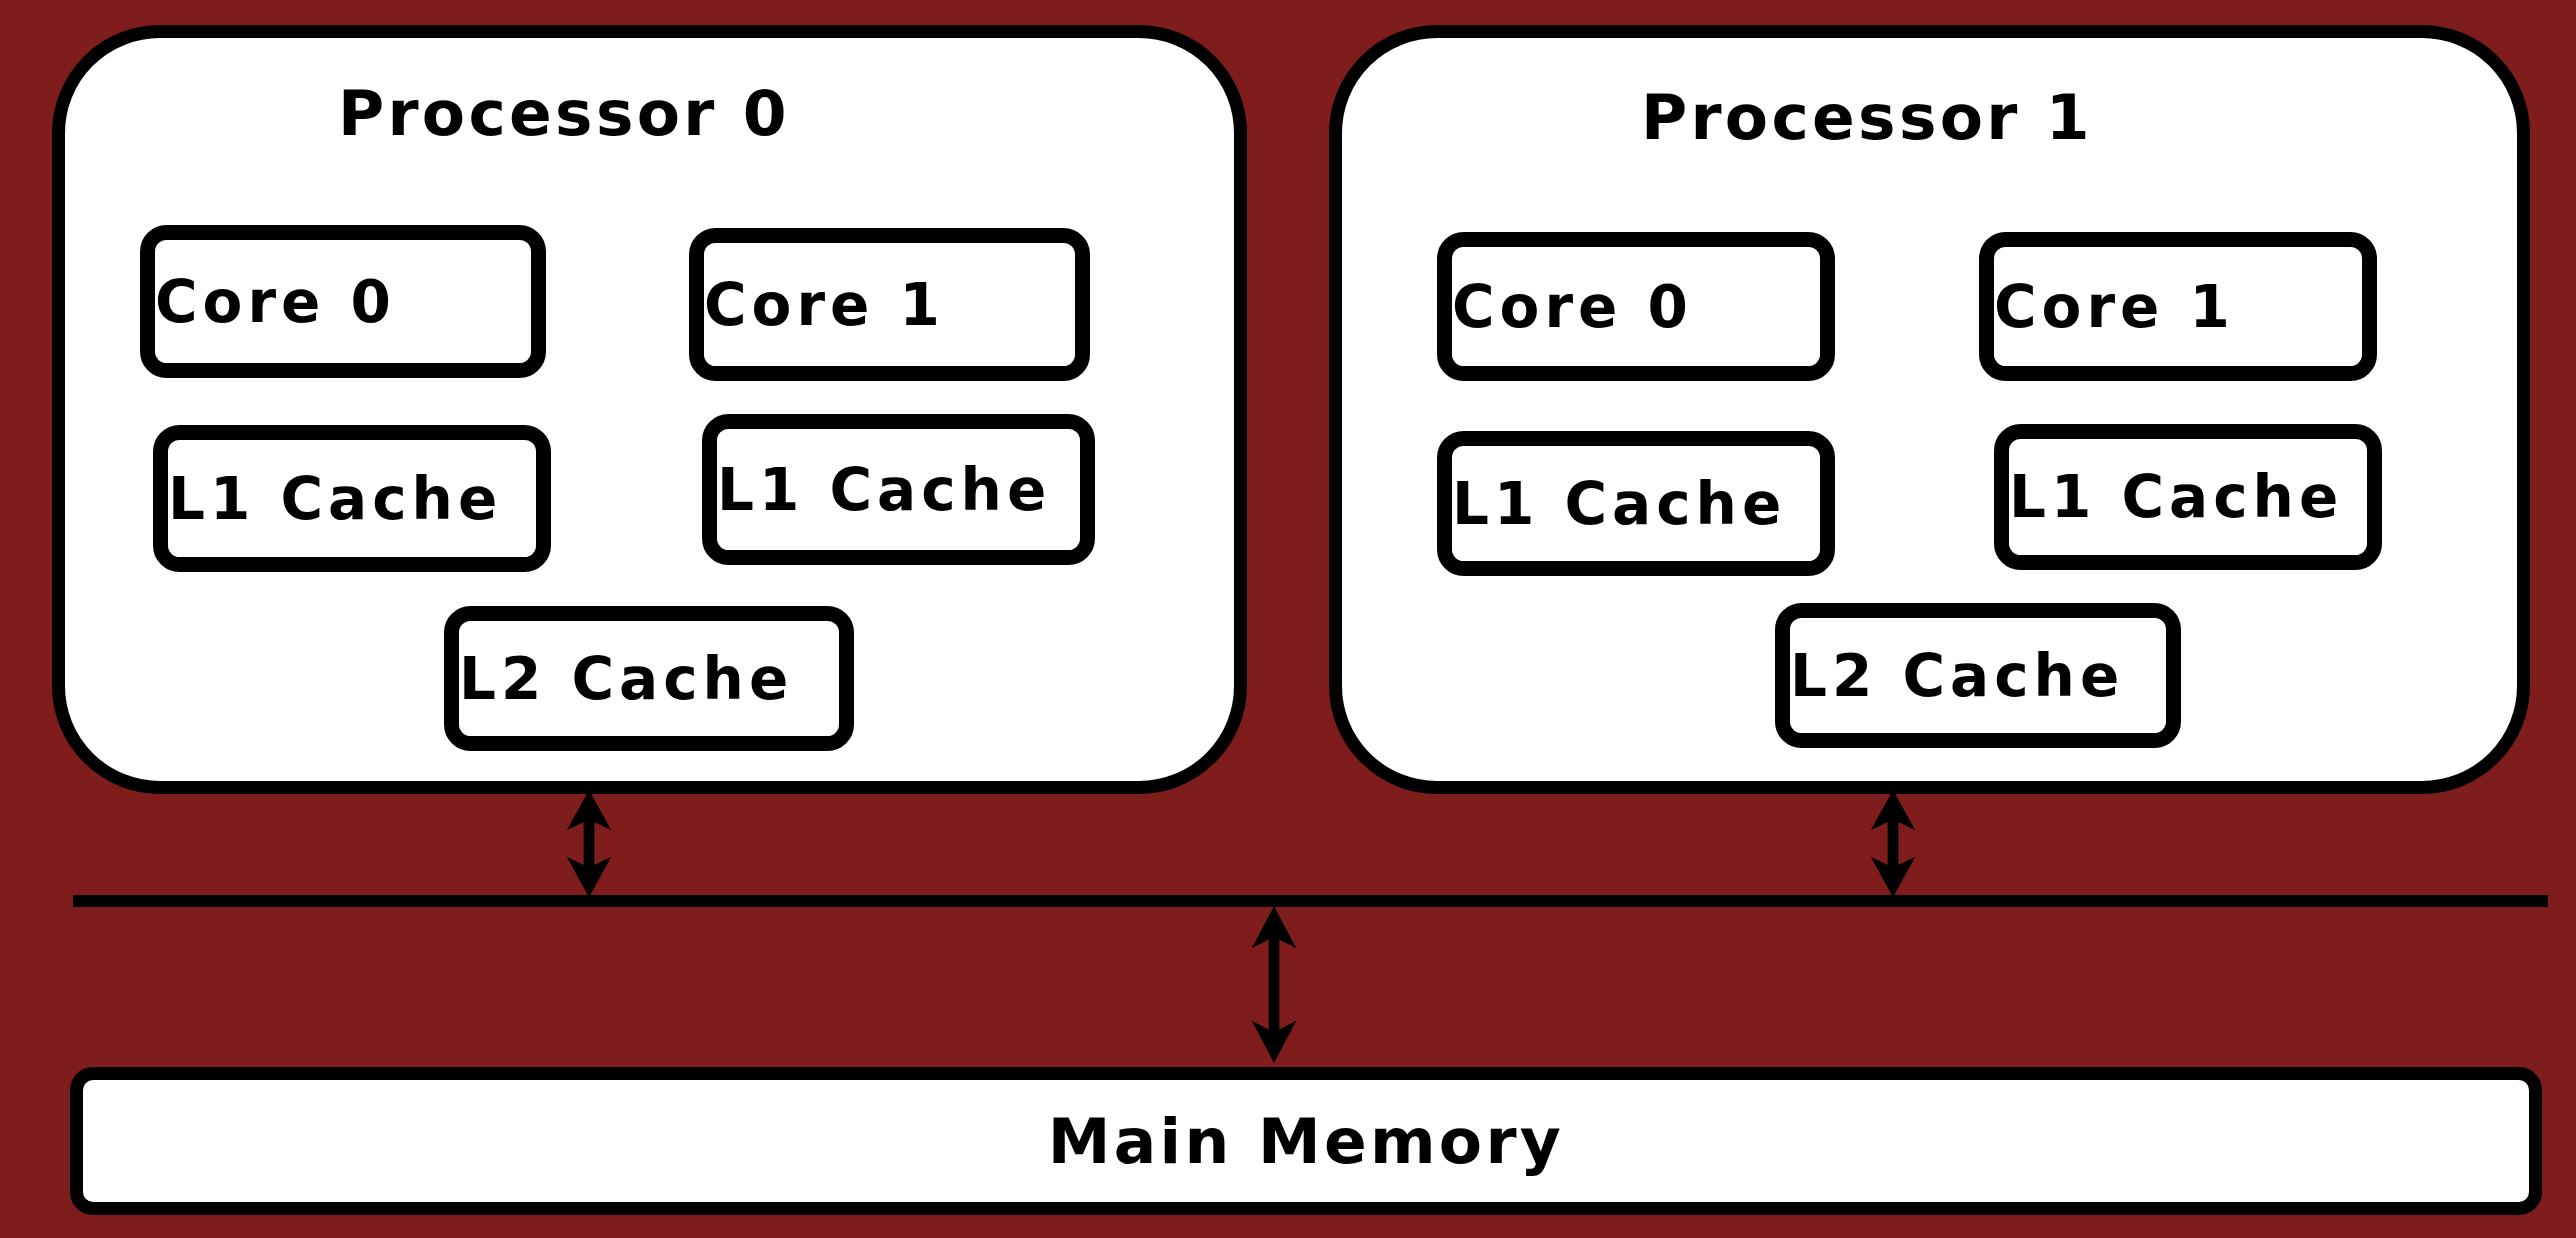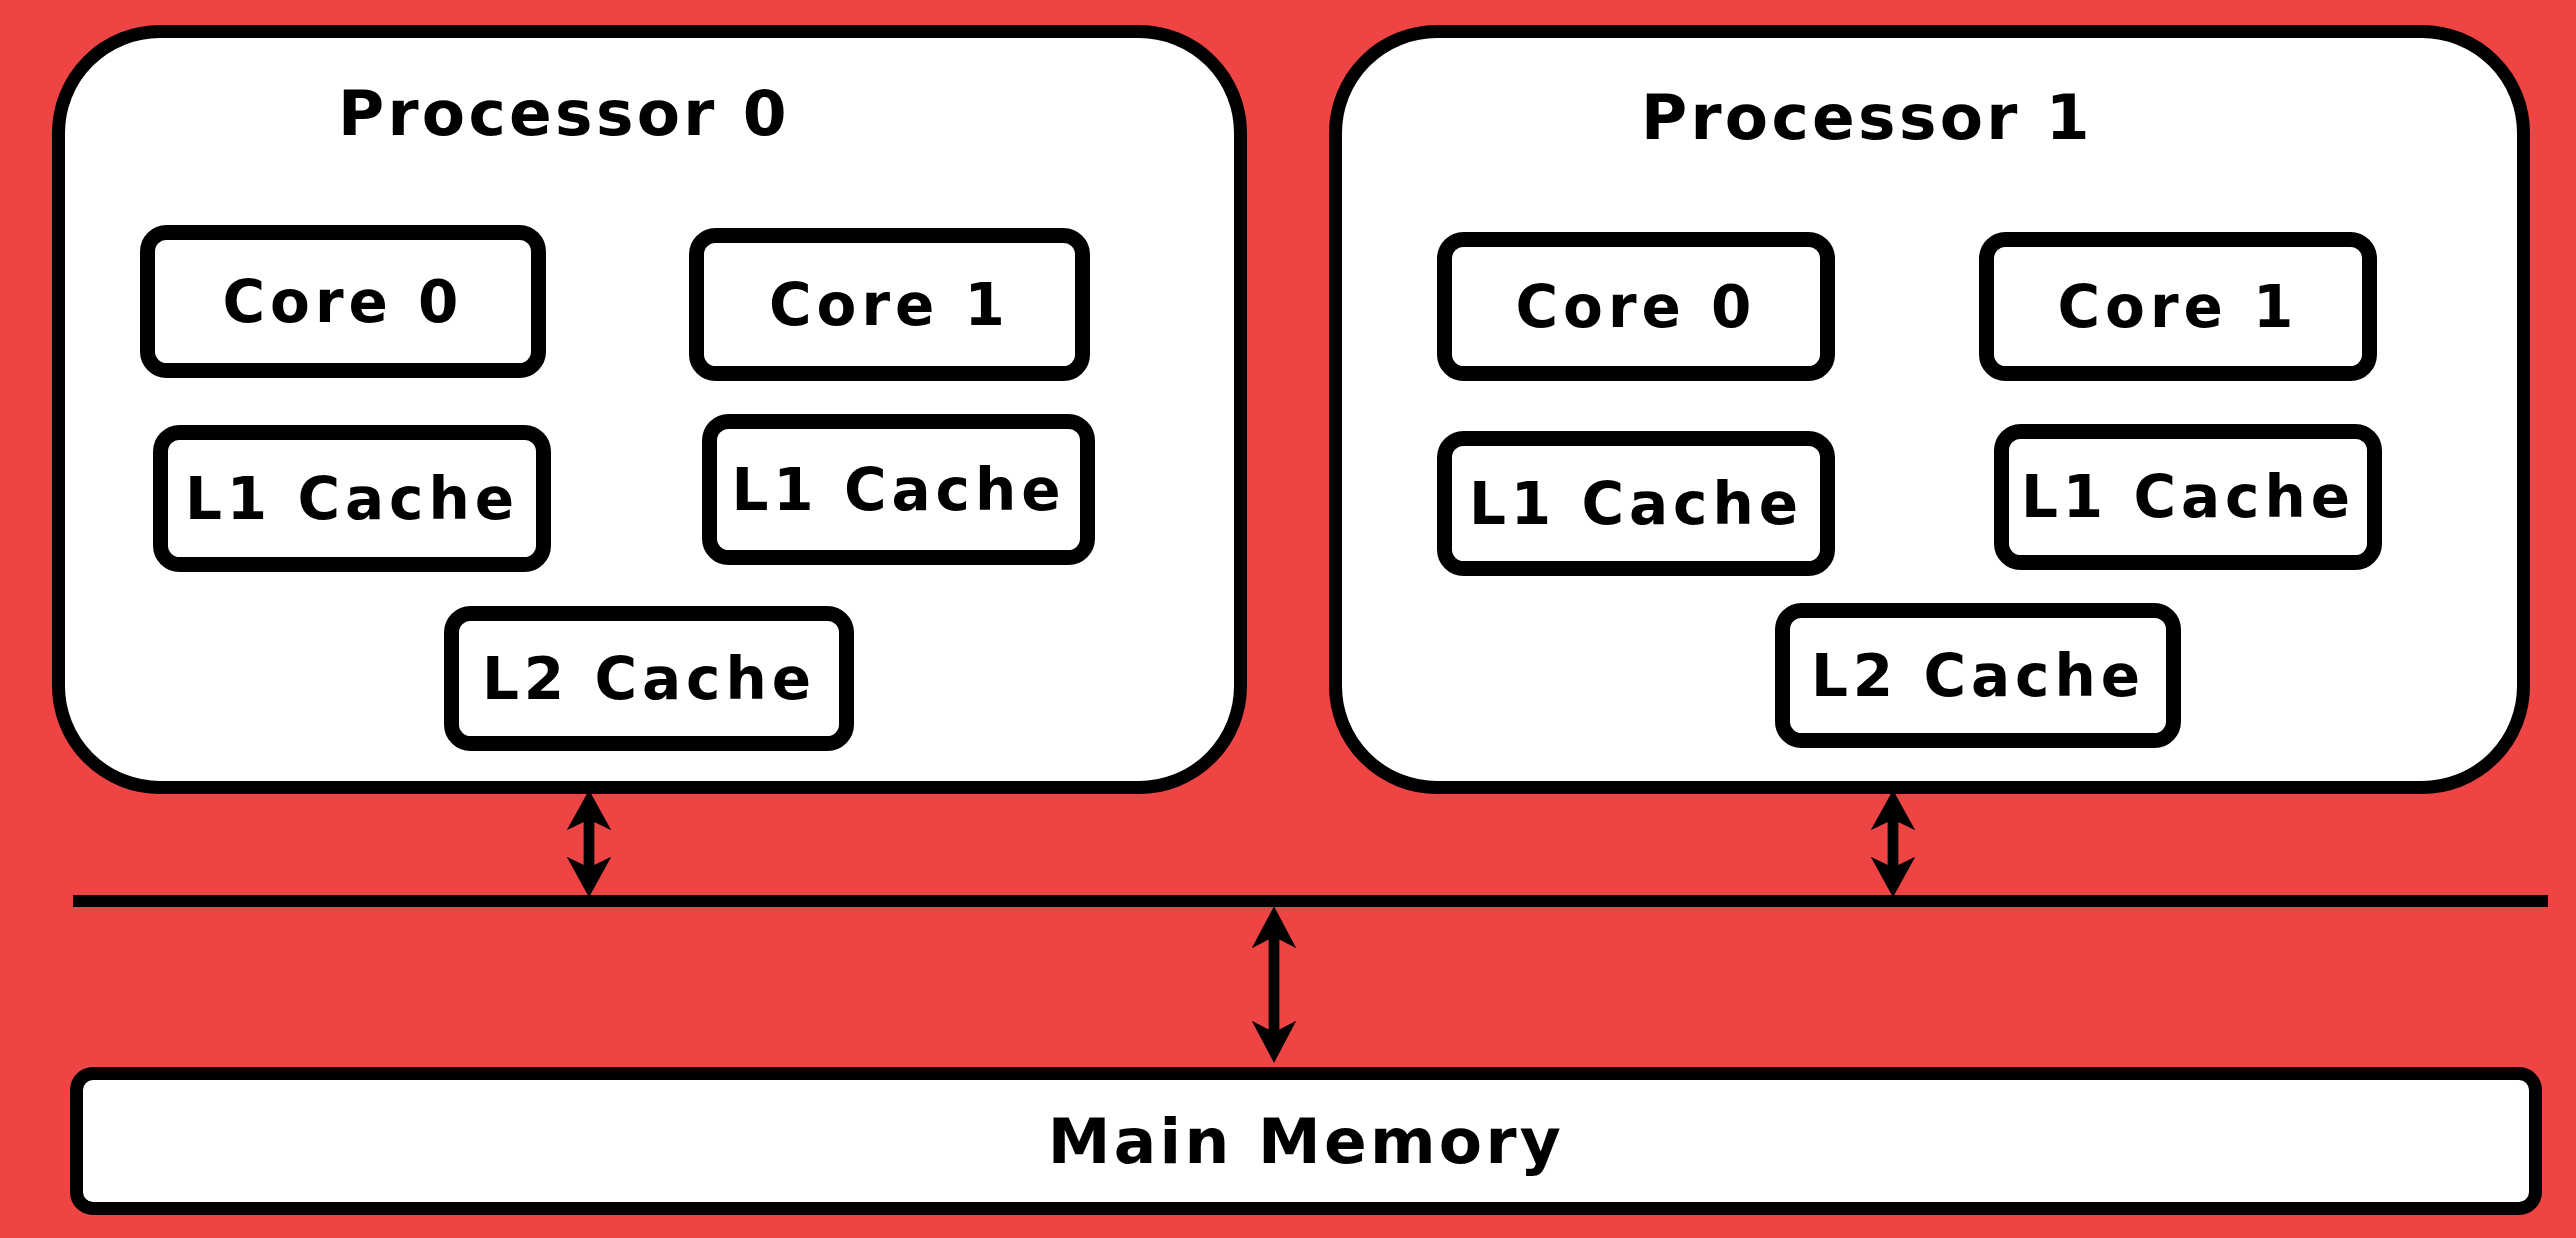--- a/index.html
+++ b/index.html
@@ -4,21 +4,21 @@
 <style>
   html, body {
     margin: 0;
     padding: 0;
     background: #ffffff;
   }
   .canvas {
     position: relative;
     width: 2576px;
     height: 1238px;
-    background: #ef4444;
+    background: #7f1d1d;
     color: #000000;
     font-family: "DejaVu Sans", "Liberation Sans", sans-serif;
     overflow: hidden;
   }
 
   
   .processor {
     position: absolute;
     top: 25px;
     height: 769px;
@@ -43,21 +43,21 @@
 
   
   .ibox {
     position: absolute;
     background: #ffffff;
     border: 15px solid #000000;
     border-radius: 26.5px;
     box-sizing: border-box;
     display: flex;
     align-items: center;
-    justify-content: center;
+    justify-content: flex-start;
   }
   .ilabel {
     font-size: 58px;
     font-weight: bold;
     letter-spacing: 5px;
     white-space: nowrap;
   }
   #processor-0 .core0 { left: 75px;  top: 187px; width: 406px; height: 153px; }
   #processor-0 .core1 { left: 624px; top: 190px; width: 401px; height: 153px; }
   #processor-0 .l1a   { left: 88px; top: 387px; width: 398px; height: 147px; }

